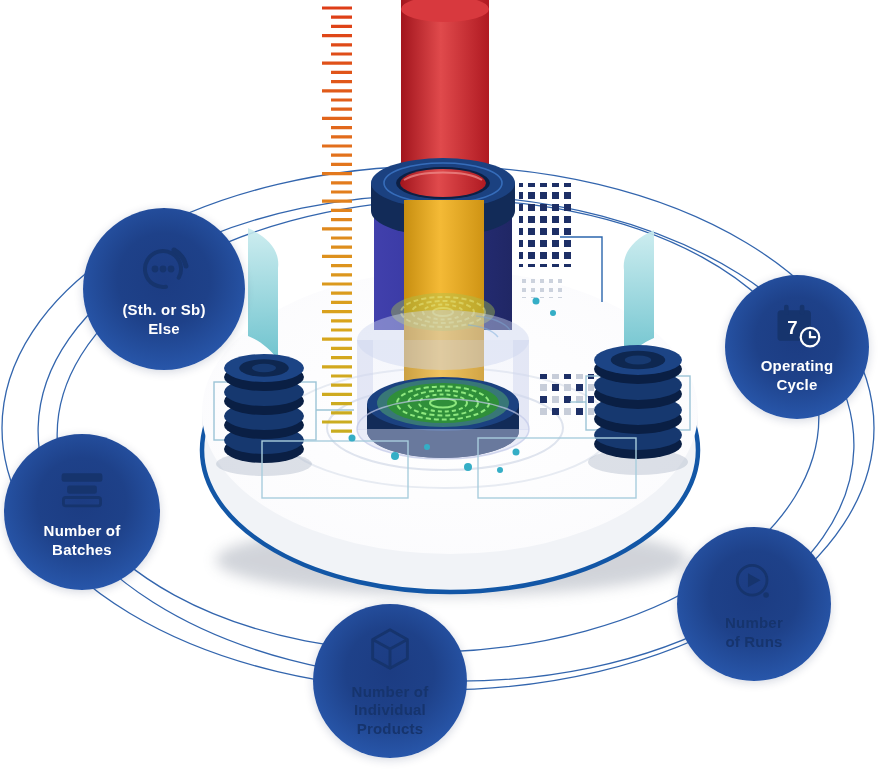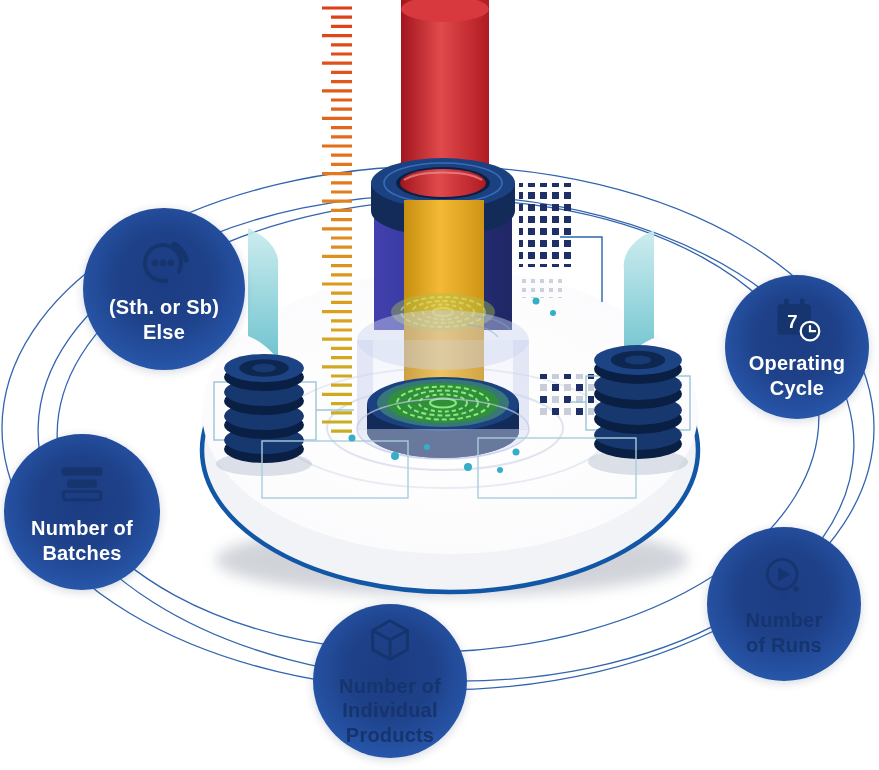--- a/index.html
+++ b/index.html
@@ -6,24 +6,24 @@
   .stage{position:relative;width:879px;height:770px;overflow:hidden;background:#ffffff;
          font-family:"Liberation Sans",sans-serif;}
   .scene{position:absolute;left:0;top:0;}
   .node{position:absolute;border-radius:50%;display:flex;flex-direction:column;align-items:center;
         justify-content:center;text-align:center;
         background:radial-gradient(circle at 50% 44%,#1c3c82 0%,#1e4189 38%,#2857ab 76%,#2f66bd 100%);
         box-shadow:0 2px 10px rgba(15,35,85,.18);}
   .n-else{left:83px;top:208px;width:162px;height:162px;}
   .n-batches{left:4px;top:434px;width:156px;height:156px;}
   .n-products{left:313px;top:604px;width:154px;height:154px;}
-  .n-runs{left:707px;top:527px;width:154px;height:154px;}
+  .n-runs{left:677px;top:527px;width:154px;height:154px;}
   .n-cycle{left:725px;top:275px;width:144px;height:144px;}
   .nicon{display:block;line-height:0;}
-  .nlabel{white-space:pre-line;font-size:20px;font-weight:700;line-height:1.22;margin-top:5px;letter-spacing:.2px;}
+  .nlabel{white-space:pre-line;font-size:15px;font-weight:700;line-height:1.22;margin-top:5px;letter-spacing:.2px;}
   .light{color:#ffffff;}
   .dark{color:#16346d;}
 </style>
 </head>
 <body>
 
 <div class="stage">
 
   <svg class="scene" width="879" height="770" viewBox="0 0 879 770" aria-hidden="true">
     <defs>

